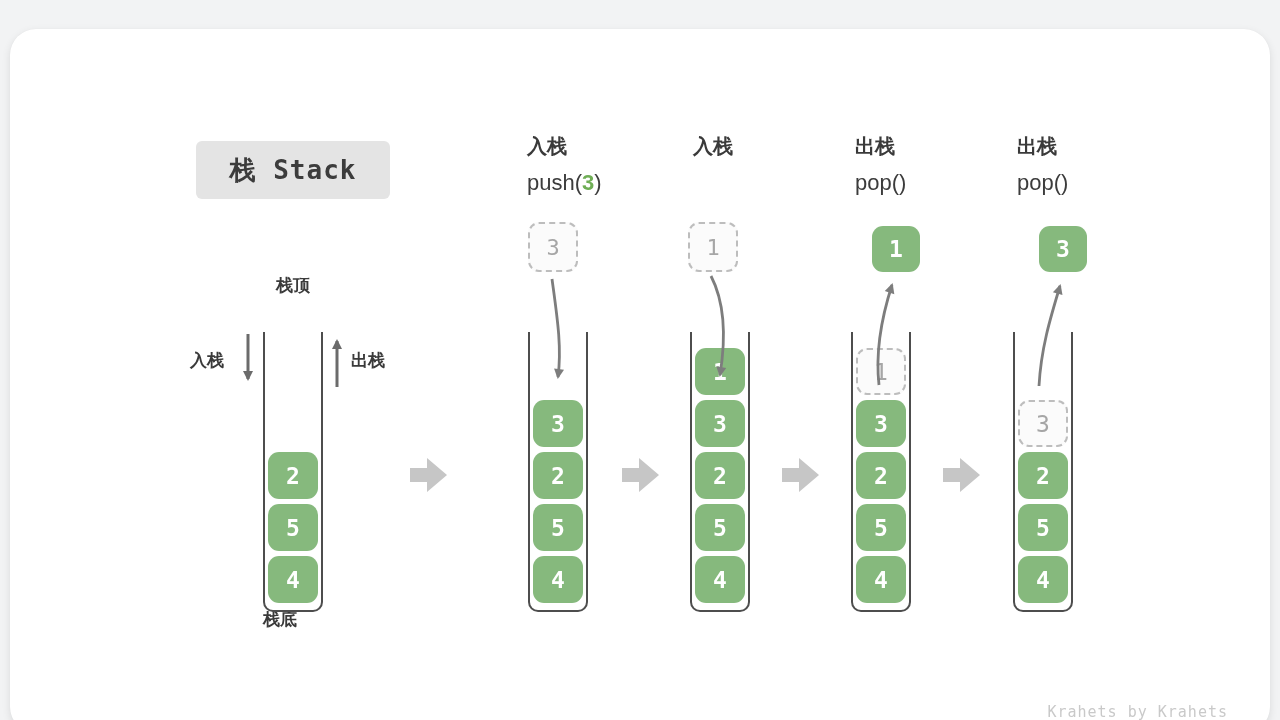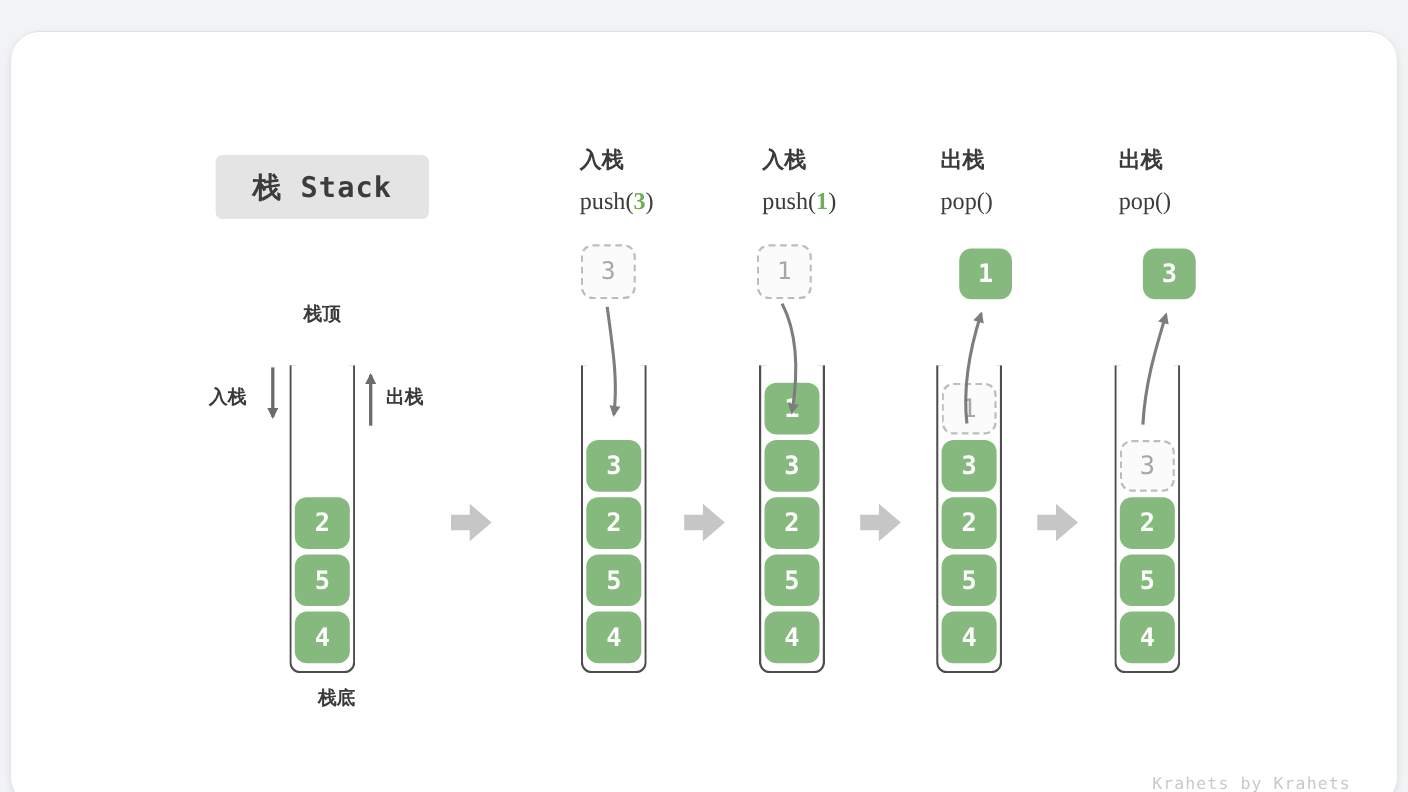--- a/index.html
+++ b/index.html
@@ -6,21 +6,21 @@
   .canvas{position:relative;width:1280px;height:720px;background:#f2f3f4;overflow:hidden;
           font-family:"Liberation Sans",sans-serif;margin-top:21px;}
   .card{position:absolute;left:10px;top:8px;width:1260px;height:704px;background:#ffffff;
         border-radius:26px;box-shadow:0 3px 8px rgba(0,0,0,0.10),0 0 1px rgba(0,0,0,0.06);}
   .title-box{position:absolute;left:186px;top:112px;width:194px;height:58px;background:#e4e4e4;
              border-radius:6px;display:flex;align-items:center;justify-content:center;
              font-family:"DejaVu Sans Mono",monospace;font-size:26px;font-weight:bold;color:#3c3c3c;
              letter-spacing:1px;}
   .op{position:absolute;top:105px;width:160px;}
   .op-cn{font-size:20px;font-weight:bold;color:#3a3a3a;line-height:24px;}
-  .op-code{margin-top:12px;font-family:Liberation Serif, serif;font-size:22px;color:#3c3c3c;line-height:26px;}
+  .op-code{margin-top:12px;font-family:Liberation Sans, sans-serif;font-size:22px;color:#3c3c3c;line-height:26px;}
   .op-code .arg{color:#6fae55;font-weight:bold;}
   .side-label{position:absolute;font-size:17px;font-weight:bold;color:#3a3a3a;}
   .stack-box{position:absolute;top:303px;width:60px;height:280px;border-left:2px solid #4d4d4d;
              border-right:2px solid #4d4d4d;border-bottom:2px solid #4d4d4d;
              border-radius:0 0 10px 10px;box-sizing:border-box;background:#ffffff;}
   .cell{position:absolute;width:50px;height:47px;background:#86b97d;border-radius:11px;
         display:flex;align-items:center;justify-content:center;color:#ffffff;
         font-family:"DejaVu Sans Mono",monospace;font-size:23px;font-weight:bold;}
   .cell.ghost{background:#fbfbfb;border:2px dashed #bdbdbd;box-sizing:border-box;
               color:#a6a6a6;font-weight:normal;}
@@ -42,33 +42,32 @@
     <div class="title-box">
       <span>栈 Stack</span>
     </div>
 
     <div class="op" style="left:517px">
       <div class="op-cn">入栈</div>
       <div class="op-code"><span>push(</span><span class="arg">3</span><span>)</span></div>
     </div>
     <div class="op" style="left:683px">
       <div class="op-cn">入栈</div>
-      <div class="op-code"><span>push(</span><span class="arg">1</span><span>)</span></div>
     </div>
     <div class="op" style="left:845px">
       <div class="op-cn">出栈</div>
       <div class="op-code"><span>pop(</span><span class="arg"></span><span>)</span></div>
     </div>
     <div class="op" style="left:1007px">
       <div class="op-cn">出栈</div>
       <div class="op-code"><span>pop(</span><span class="arg"></span><span>)</span></div>
     </div>
 
     <div class="side-label" style="left:253px;top:245px;width:60px;text-align:center">栈顶</div>
-    <div class="side-label" style="left:253px;top:594px;width:60px;text-align:right">栈底</div>
+    <div class="side-label" style="left:253px;top:579px;width:60px;text-align:left">栈底</div>
     <div class="side-label" style="left:180px;top:320px">入栈</div>
     <div class="side-label" style="left:341px;top:320px">出栈</div>
 
     <div class="stack-box" style="left:253px"></div>
     <div class="stack-box" style="left:518px"></div>
     <div class="stack-box" style="left:680px"></div>
     <div class="stack-box" style="left:841px"></div>
     <div class="stack-box" style="left:1003px"></div>
 
     <div class="cell" style="left:258px;top:527px">4</div>

